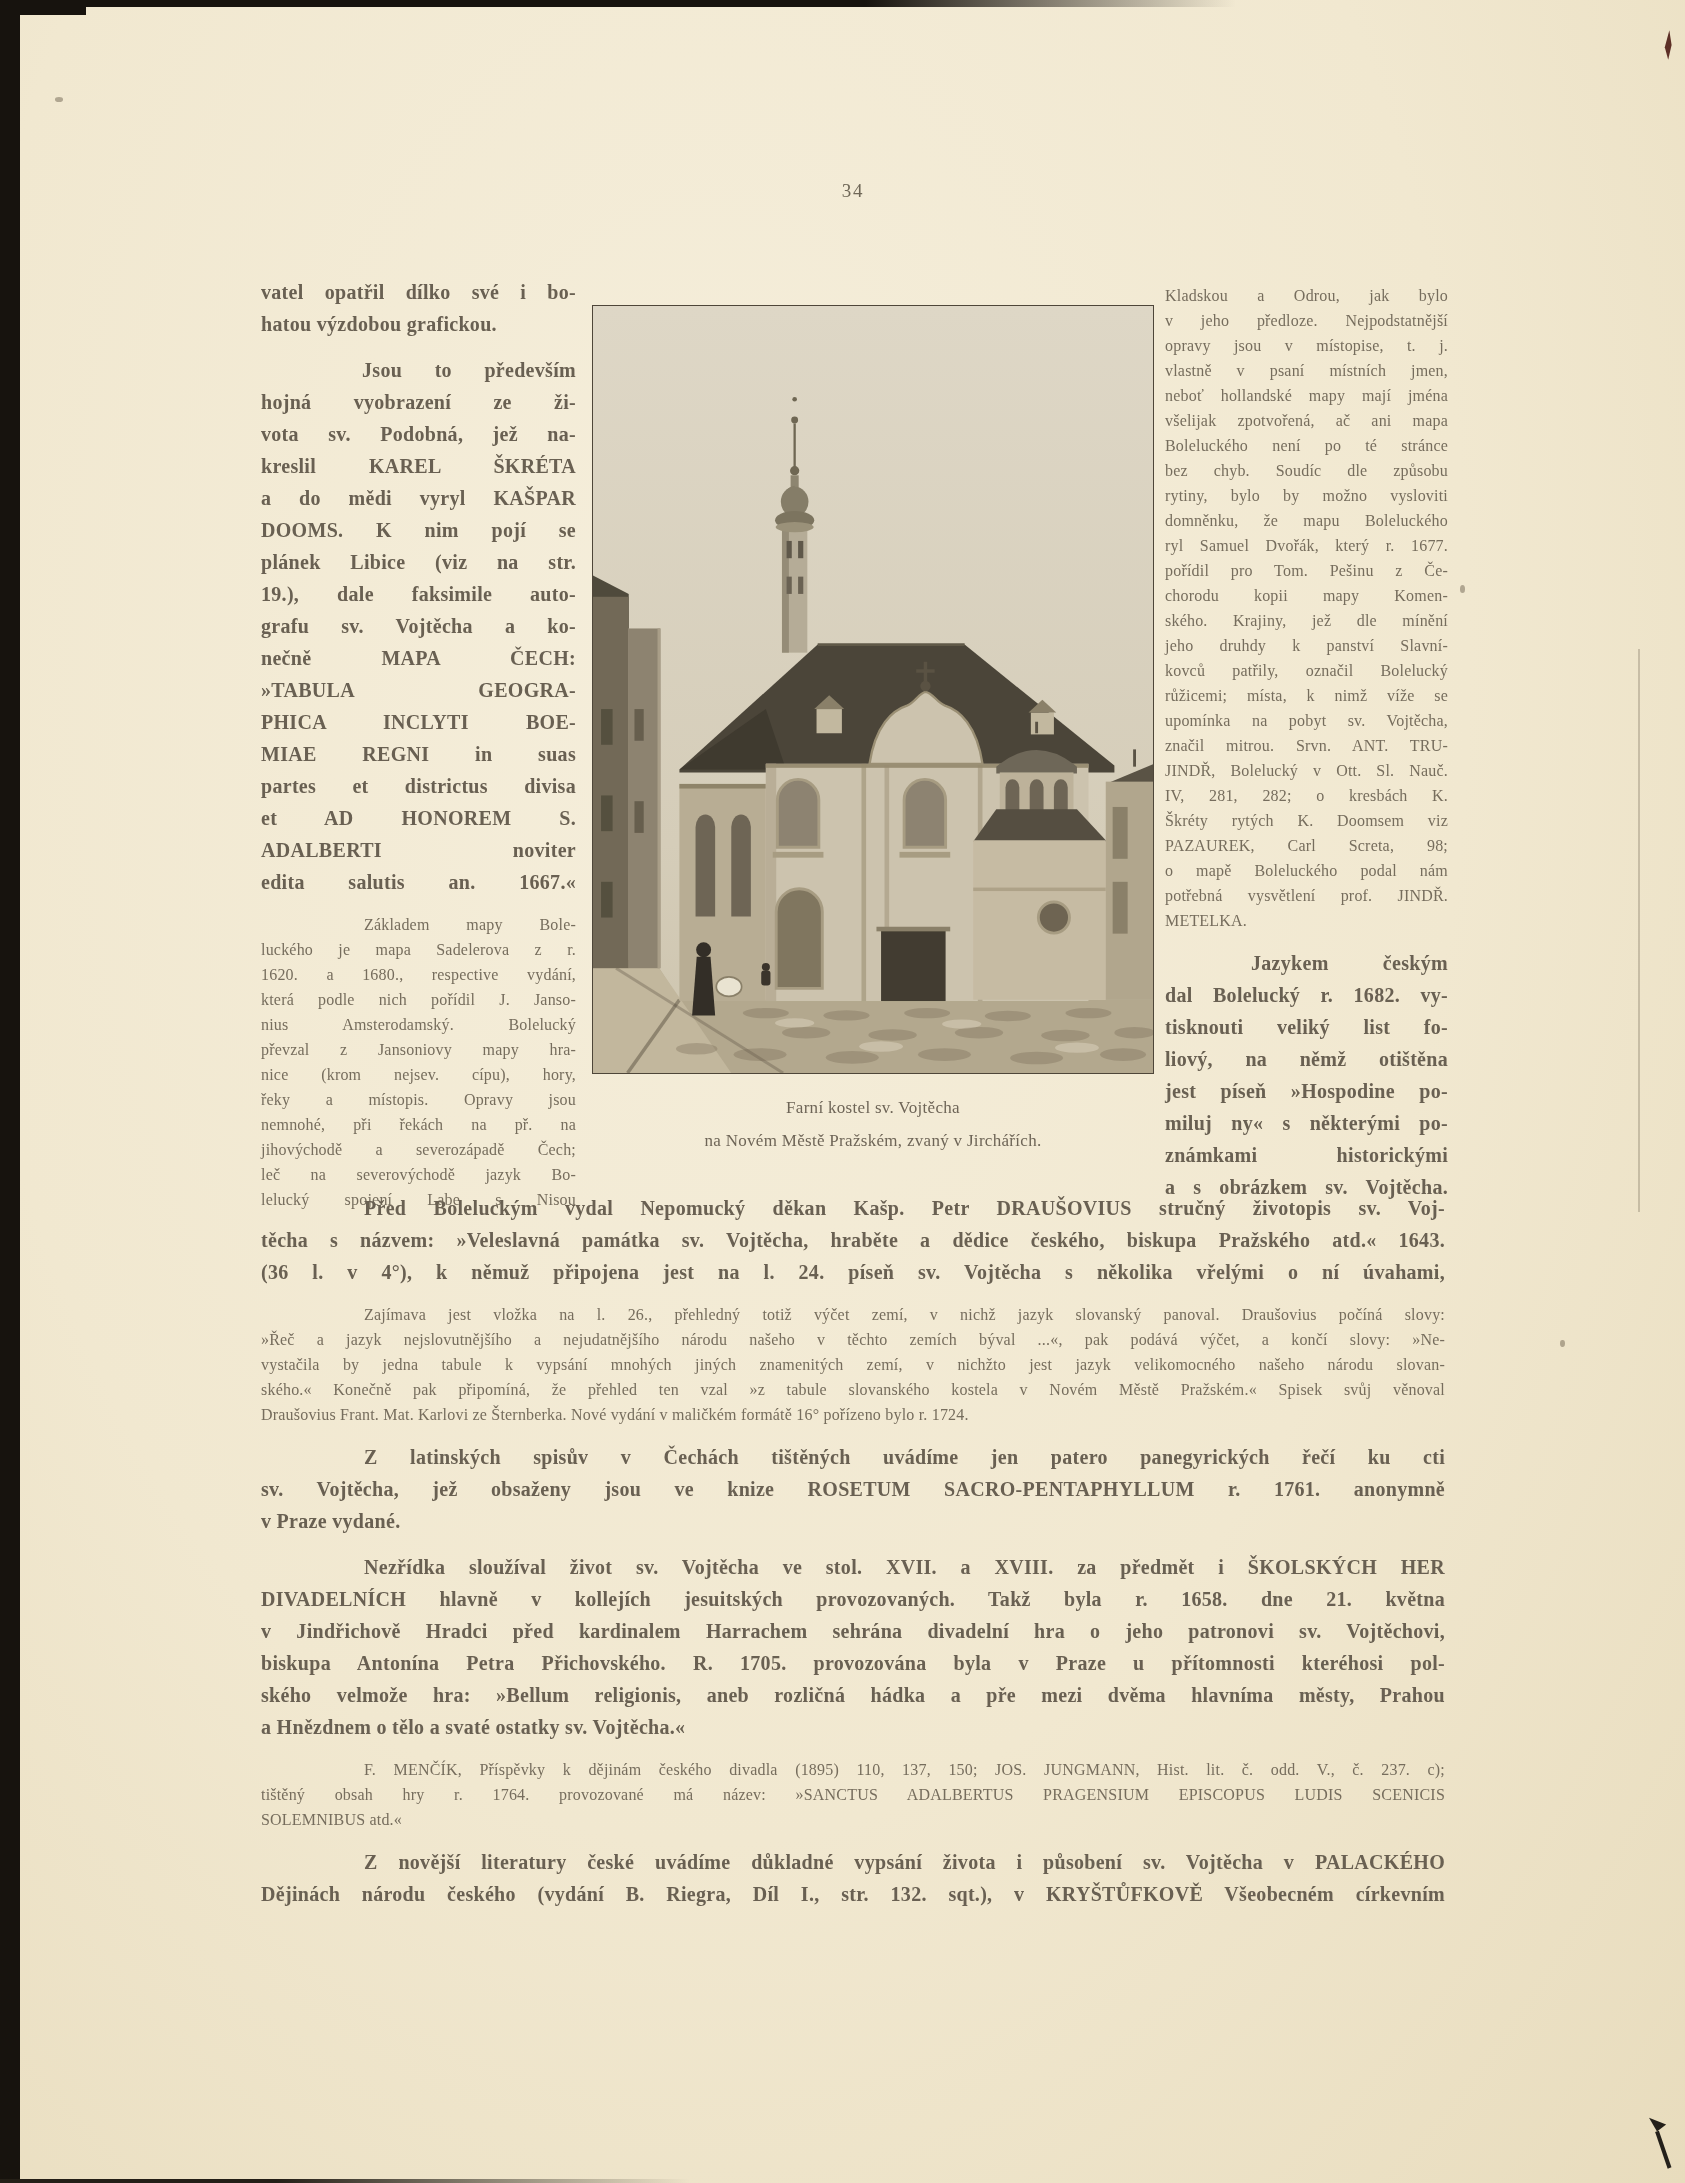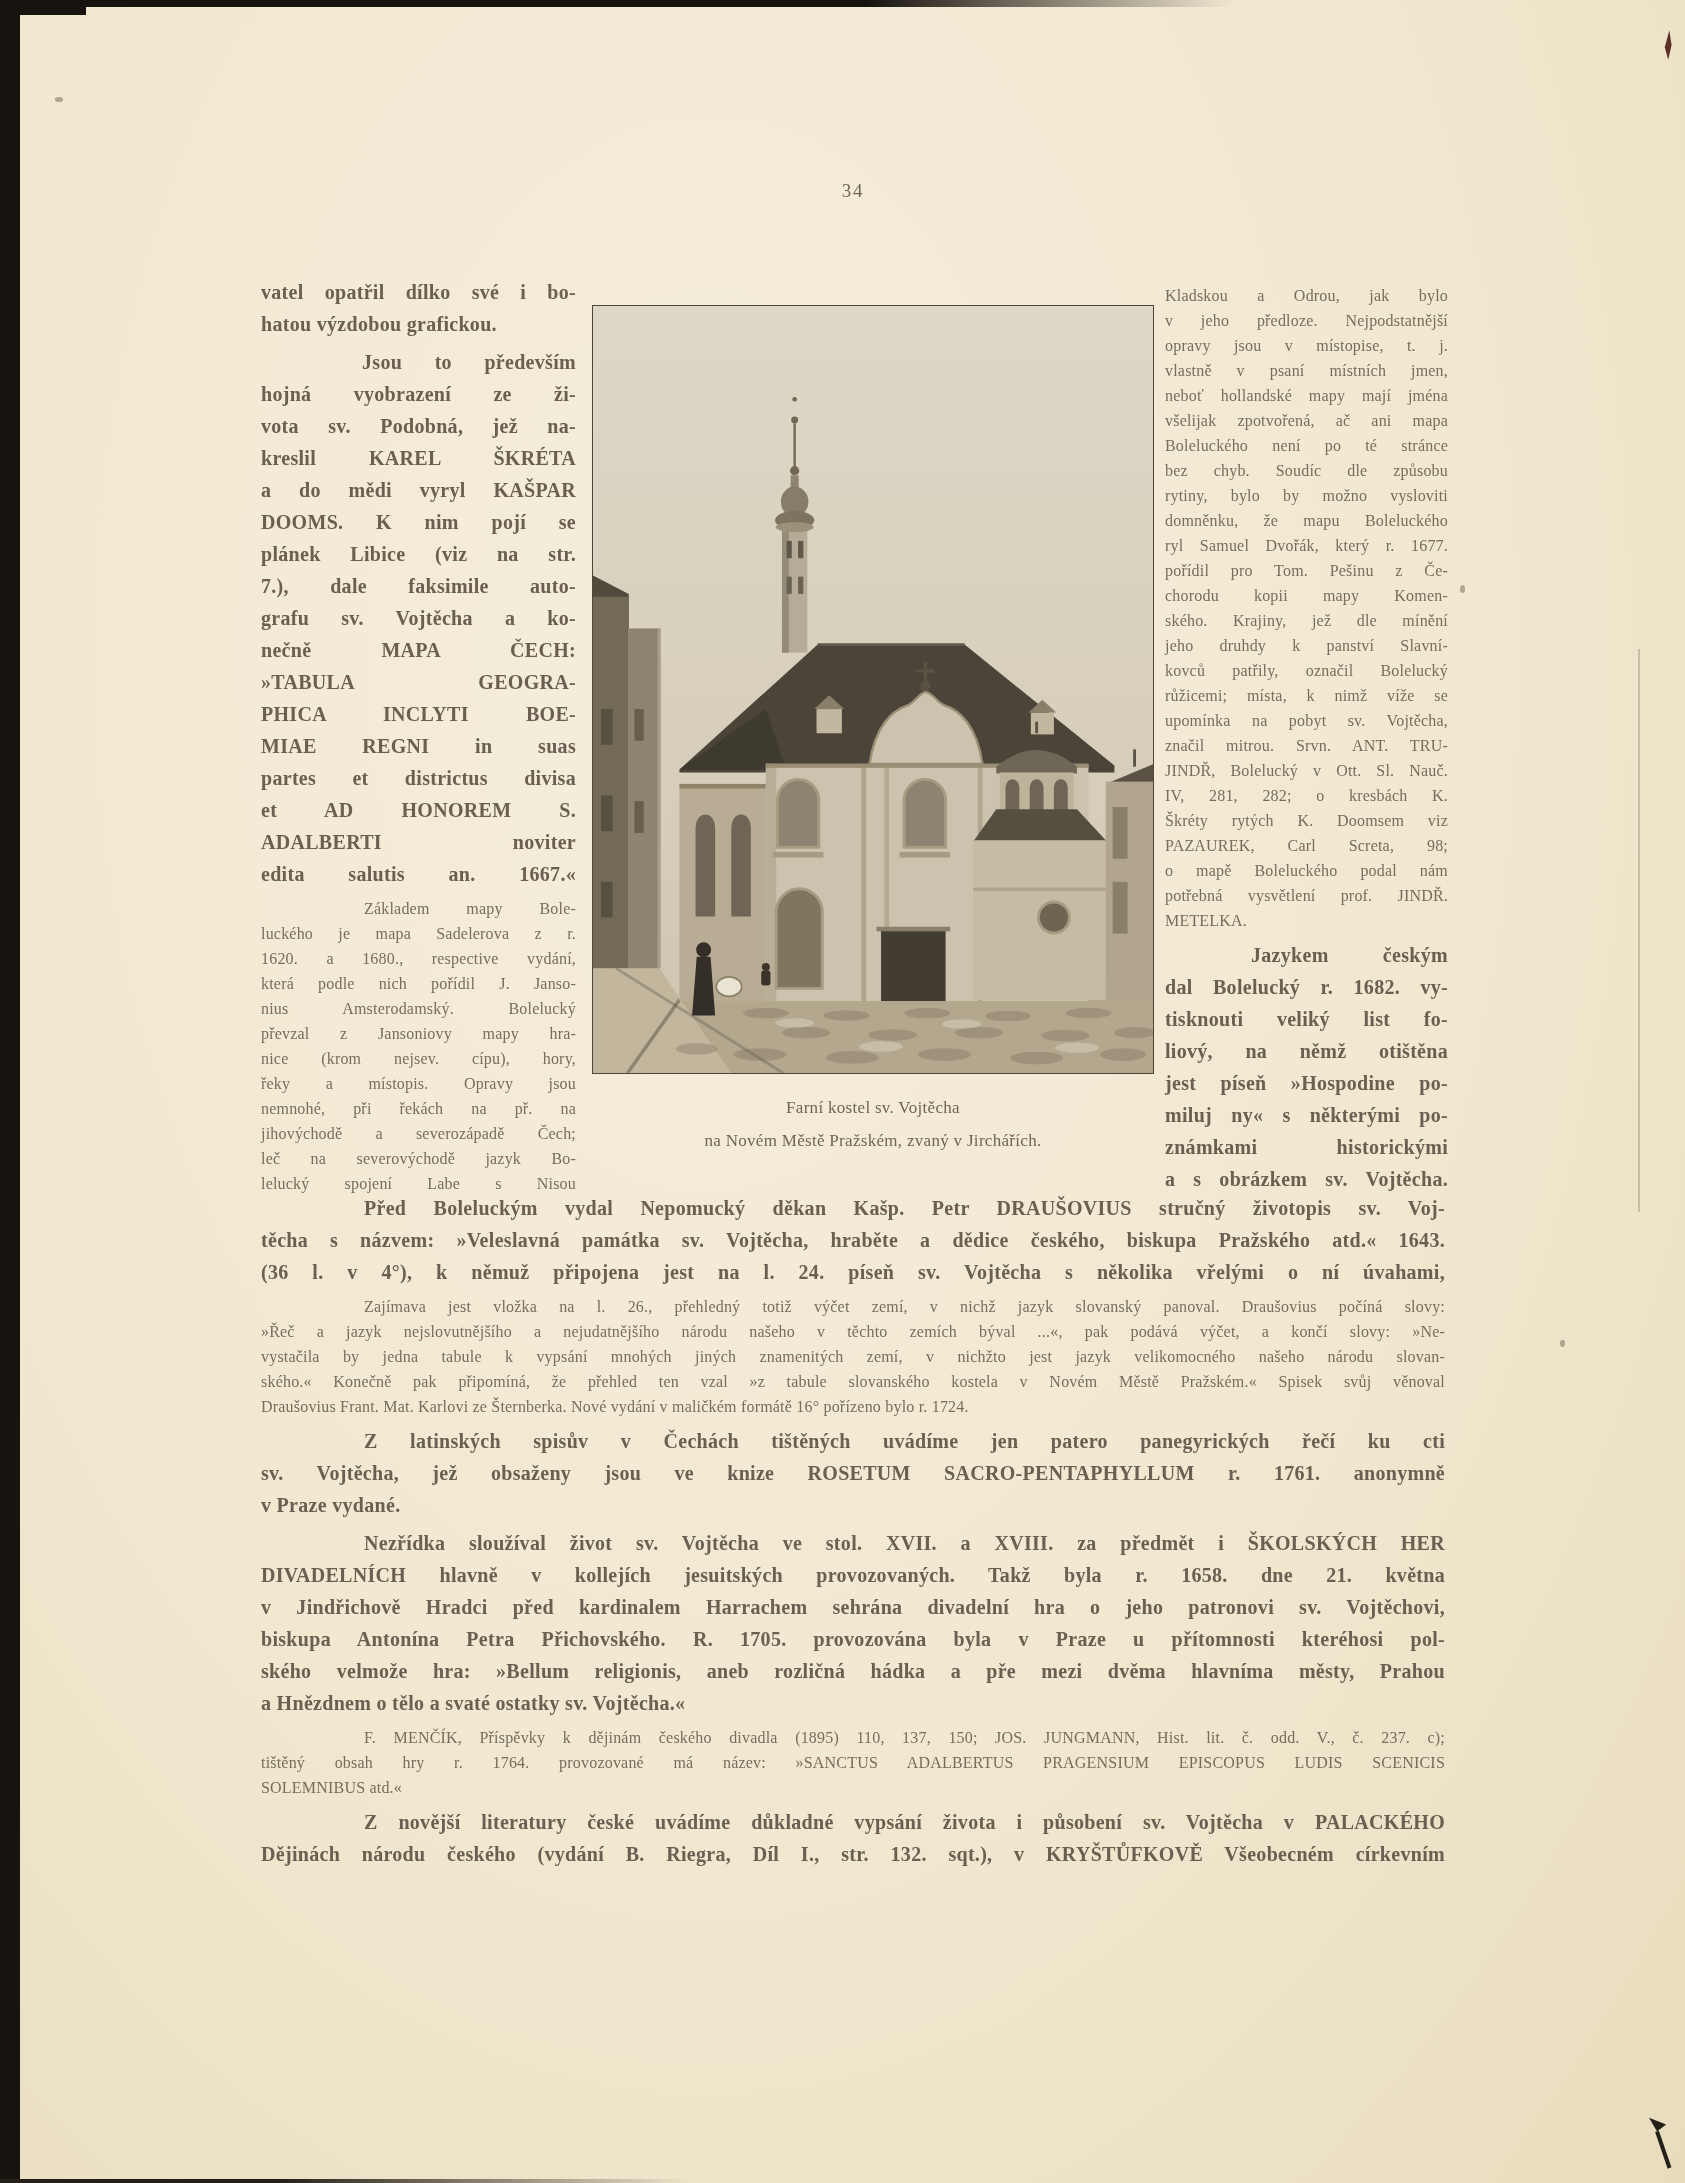--- a/index.html
+++ b/index.html
@@ -22,21 +22,21 @@
     text-align:center;font-size:19px;letter-spacing:1.7px;color:#6f6757;}
   .col{position:absolute;}
   .col-left{left:261px;top:276px;width:315px;}
   .col-right{left:1165px;top:283px;width:283px;}
   .bottom-text{left:261px;top:1192px;width:1184px;}
   .tline{text-align:justify;}
   .l-just{text-align-last:justify;}
   .l-left{text-align-last:left;}
   .large{font-size:20px;line-height:32px;letter-spacing:0.3px;color:#696052;font-weight:bold;}
   .small{font-size:16px;line-height:25px;letter-spacing:0.2px;color:#766d5d;}
-  .blk + .blk{margin-top:6px;}
+  .blk + .blk{margin-top:14px;}
   .photo-frame{
     position:absolute;left:592px;top:305px;width:562px;height:769px;
     box-sizing:border-box;border:1.7px solid #4e4639;background:#d8d1bf;
     padding:0;
   }
   .photo-frame svg{display:block;width:100%;height:100%;}
   .photo-caption{
     position:absolute;left:592px;top:1091px;width:562px;
     text-align:center;color:#6e6557;font-size:17px;line-height:33px;letter-spacing:0.3px;
   }
@@ -63,21 +63,21 @@
         <div class="tline large l-left">hatou výzdobou grafickou.</div>
       </div>
       <div class="blk">
         <div class="tline large l-just" style="padding-left: 101px;">Jsou to především</div>
         <div class="tline large l-just">hojná vyobrazení ze ži-</div>
         <div class="tline large l-just">vota sv. Podobná, jež na-</div>
         <div class="tline large l-just">kreslil KAREL ŠKRÉTA</div>
         <div class="tline large l-just">a do mědi vyryl KAŠPAR</div>
         <div class="tline large l-just">DOOMS. K nim pojí se</div>
         <div class="tline large l-just">plánek Libice (viz na str.</div>
-        <div class="tline large l-just">7.), dale faksimile auto-</div>
+        <div class="tline large l-just">19.), dale faksimile auto-</div>
         <div class="tline large l-just">grafu sv. Vojtěcha a ko-</div>
         <div class="tline large l-just">nečně MAPA ČECH:</div>
         <div class="tline large l-just">»TABULA GEOGRA-</div>
         <div class="tline large l-just">PHICA INCLYTI BOE-</div>
         <div class="tline large l-just">MIAE REGNI in suas</div>
         <div class="tline large l-just">partes et districtus divisa</div>
         <div class="tline large l-just">et AD HONOREM S.</div>
         <div class="tline large l-just">ADALBERTI noviter</div>
         <div class="tline large l-just">edita salutis an. 1667.«</div>
       </div>

